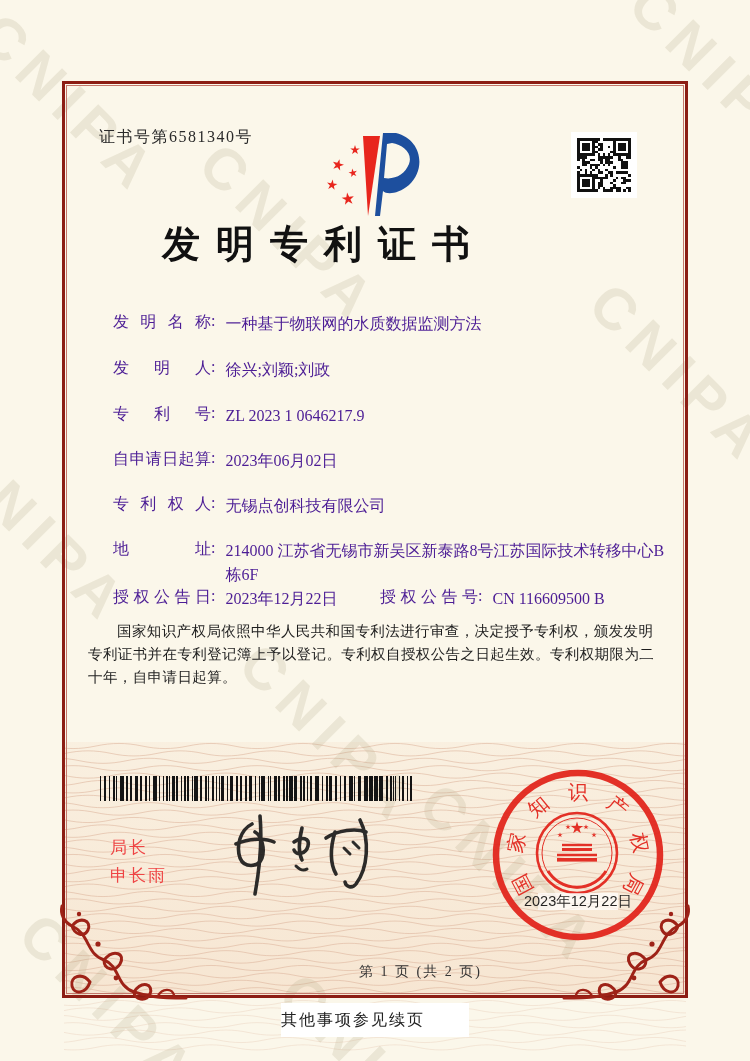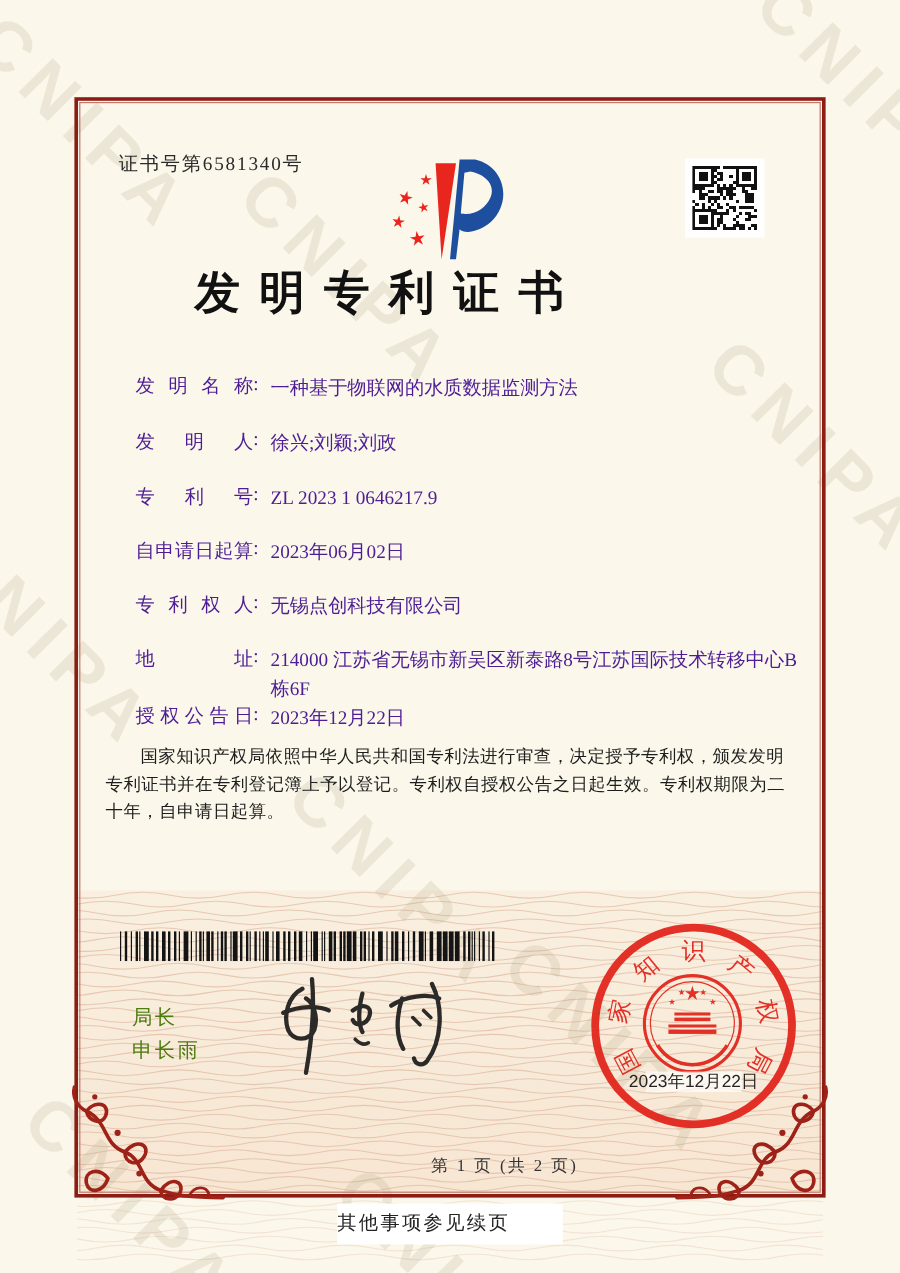--- a/index.html
+++ b/index.html
@@ -46,21 +46,21 @@
   .row .colon{margin-right:10px;}
   .row .val{display:inline-block;vertical-align:top;max-width:452px;line-height:24px;}
   .pair2{position:absolute;left:267px;top:0;white-space:nowrap;}
   .pair2 .lbl{display:inline-block;width:98px;text-align:justify;text-align-last:justify;}
   .pair2 .colon{margin-right:10px;}
   .paras{left:88px;top:620px;width:578px;}
   .paras p{margin:0 0 4px 0;font-size:14.5px;line-height:23px;text-indent:2em;
     letter-spacing:.4px;color:#1d1d1d;}
   .barcode{left:100px;top:776px;z-index:5;}
   .signer{left:110px;z-index:5;font-family:"Liberation Sans","DejaVu Sans",sans-serif;
-    font-size:17px;letter-spacing:2px;color:#4d7c0f;}
+    font-size:17px;letter-spacing:2px;color:#ef4444;}
   .signature{left:222px;top:812px;z-index:6;}
   .seal{left:488px;top:765px;z-index:7;}
   .page-num{left:62px;top:963px;width:717px;text-align:center;font-size:14px;color:#333;letter-spacing:2px;}
   .cont-strip{
     left:281px;top:1003px;width:188px;height:34px;z-index:6;background:#ffffff;
     text-align:left;line-height:34px;font-size:16px;letter-spacing:2px;color:#222;
   }
   .qr-card{left:571px;top:132px;width:66px;height:66px;background:#fff;z-index:5;
     display:flex;align-items:center;justify-content:center;}
 </style>
@@ -421,20 +421,23 @@
   <span class="lbl">自申请日起算</span><span class="colon">:</span><span class="val">2023年06月02日</span>
 </div>
 <div class="row abs content" style="top:494px">
   <span class="lbl">专利权人</span><span class="colon">:</span><span class="val">无锡点创科技有限公司</span>
 </div>
 <div class="row abs content" style="top:539px">
   <span class="lbl">地址</span><span class="colon">:</span><span class="val">214000 江苏省无锡市新吴区新泰路8号江苏国际技术转移中心B栋6F</span>
 </div>
 <div class="row abs content" style="top:587px;position:absolute">
   <span class="lbl">授权公告日</span><span class="colon">:</span><span class="val">2023年12月22日</span>
+  <span class="pair2">
+    <span class="lbl">授权公告号</span><span class="colon">:</span><span class="val">CN 116609500 B</span>
+  </span>
 </div>
 
 <div class="paras abs content">
   <p>国家知识产权局依照中华人民共和国专利法进行审查，决定授予专利权，颁发发明专利证书并在专利登记簿上予以登记。专利权自授权公告之日起生效。专利权期限为二十年，自申请日起算。</p>
 </div>
 
 <svg class="barcode abs" id="barcode-svg" width="318" height="25">
     <rect x="0" y="0" width="1" height="25" fill="#141414"></rect>
     <rect x="4" y="0" width="2" height="25" fill="#141414"></rect>
     <rect x="9" y="0" width="1" height="25" fill="#141414"></rect>

